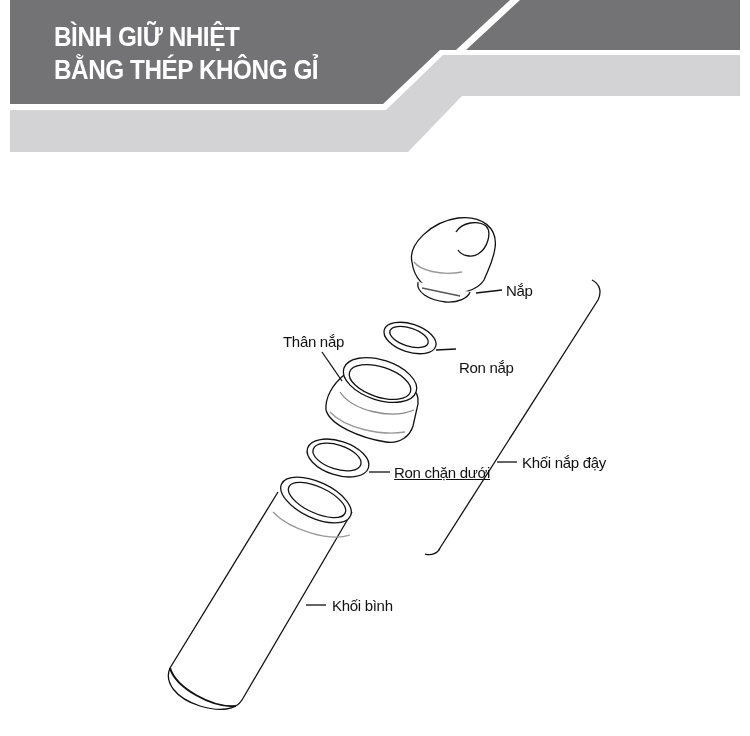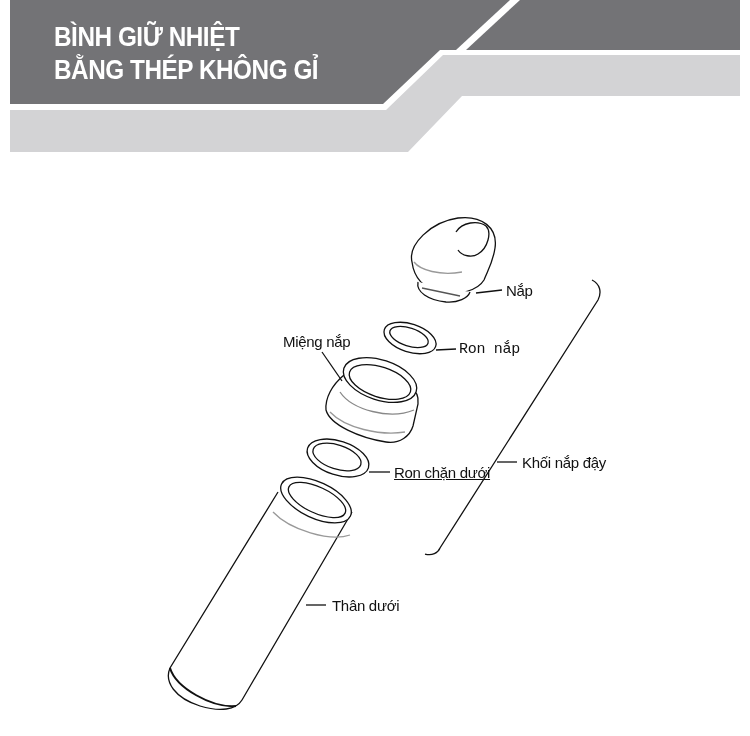--- a/index.html
+++ b/index.html
@@ -65,17 +65,17 @@
 
   <line x1="476" y1="293" x2="502" y2="290"></line>
   <line x1="436" y1="350" x2="456" y2="349"></line>
   <line x1="322" y1="352" x2="342" y2="381"></line>
   <line x1="369" y1="472" x2="390" y2="472"></line>
   <line x1="497" y1="462" x2="517" y2="462"></line>
   <line x1="306" y1="605" x2="326" y2="605"></line>
 </svg>
 
 <div class="label" style="left:506px;top:282px;">Nắp</div>
-<div class="label" style="left:459px;top:341px;font-family:Liberation Mono, monospace;">Ron nắp</div>
-<div class="label" style="left:283px;top:333px;">Miệng nắp</div>
+<div class="label" style="left:459px;top:359px;">Ron nắp</div>
+<div class="label" style="left:283px;top:333px;">Thân nắp</div>
 <div class="label" style="left:394px;top:464px;text-decoration:underline;">Ron chặn dưới</div>
 <div class="label" style="left:522px;top:454px;">Khối nắp đậy</div>
-<div class="label" style="left:332px;top:597px;">Thân dưới</div>
+<div class="label" style="left:332px;top:597px;">Khối bình</div>
 
 </body></html>

